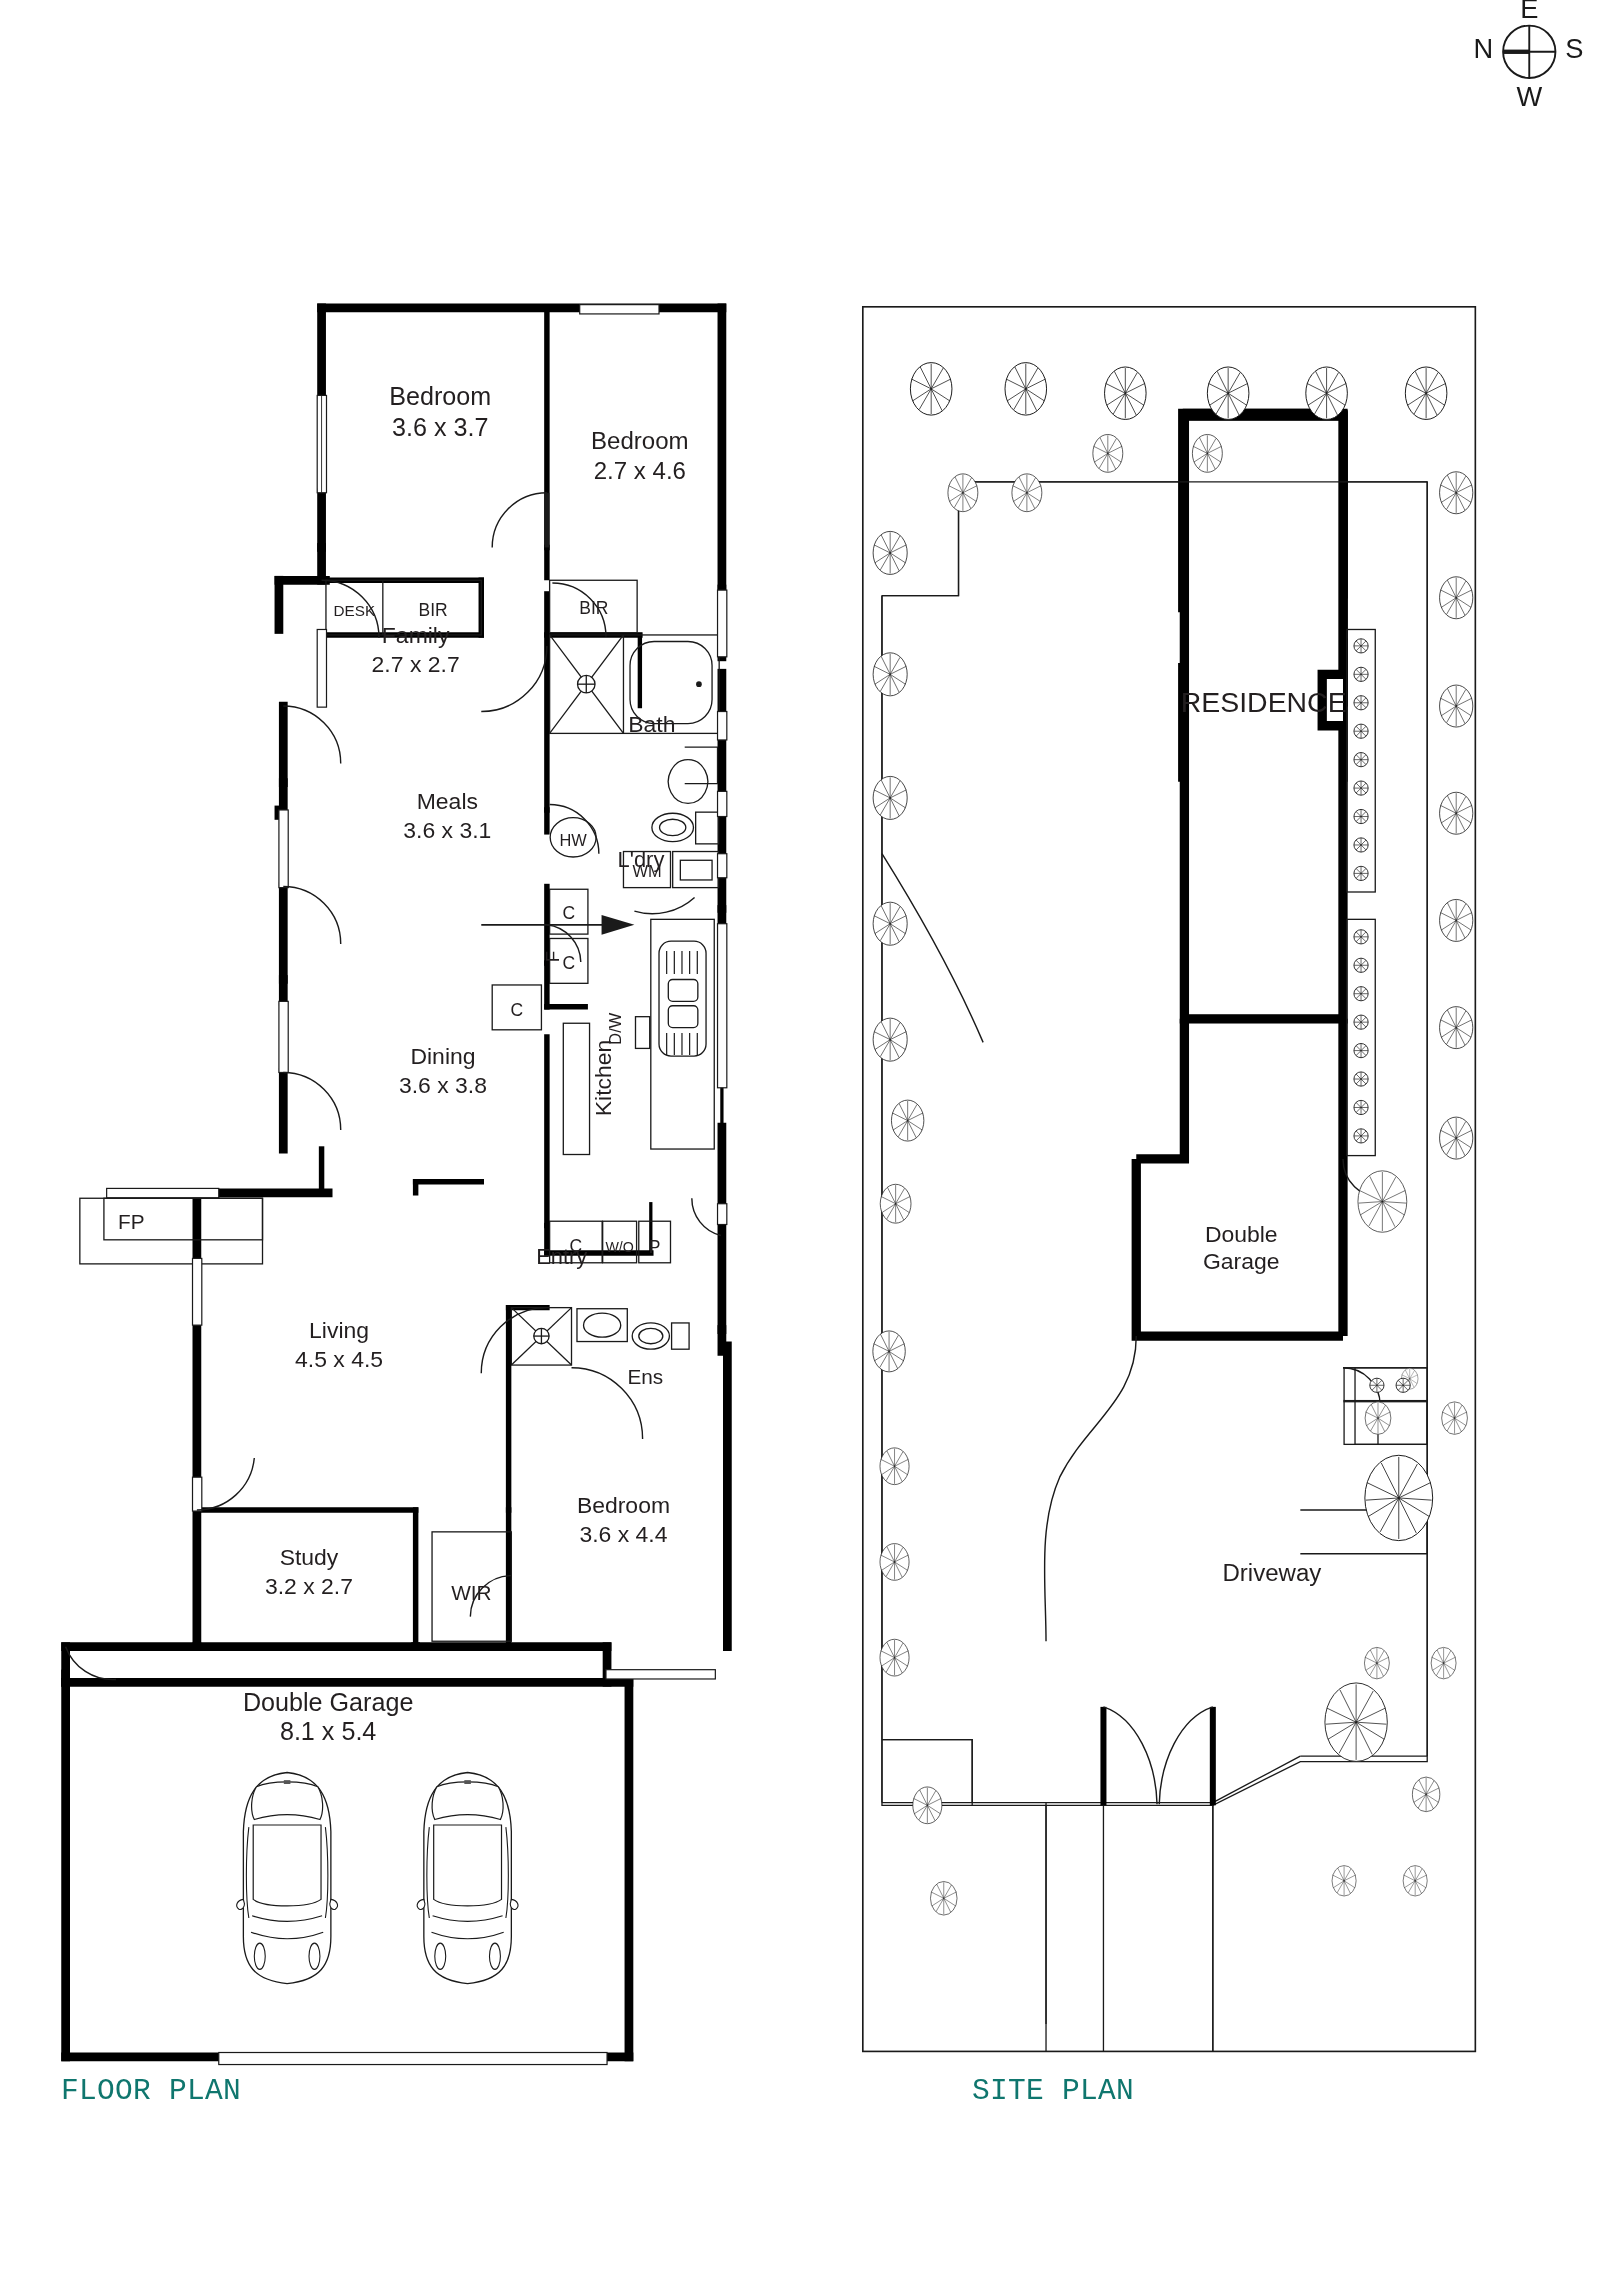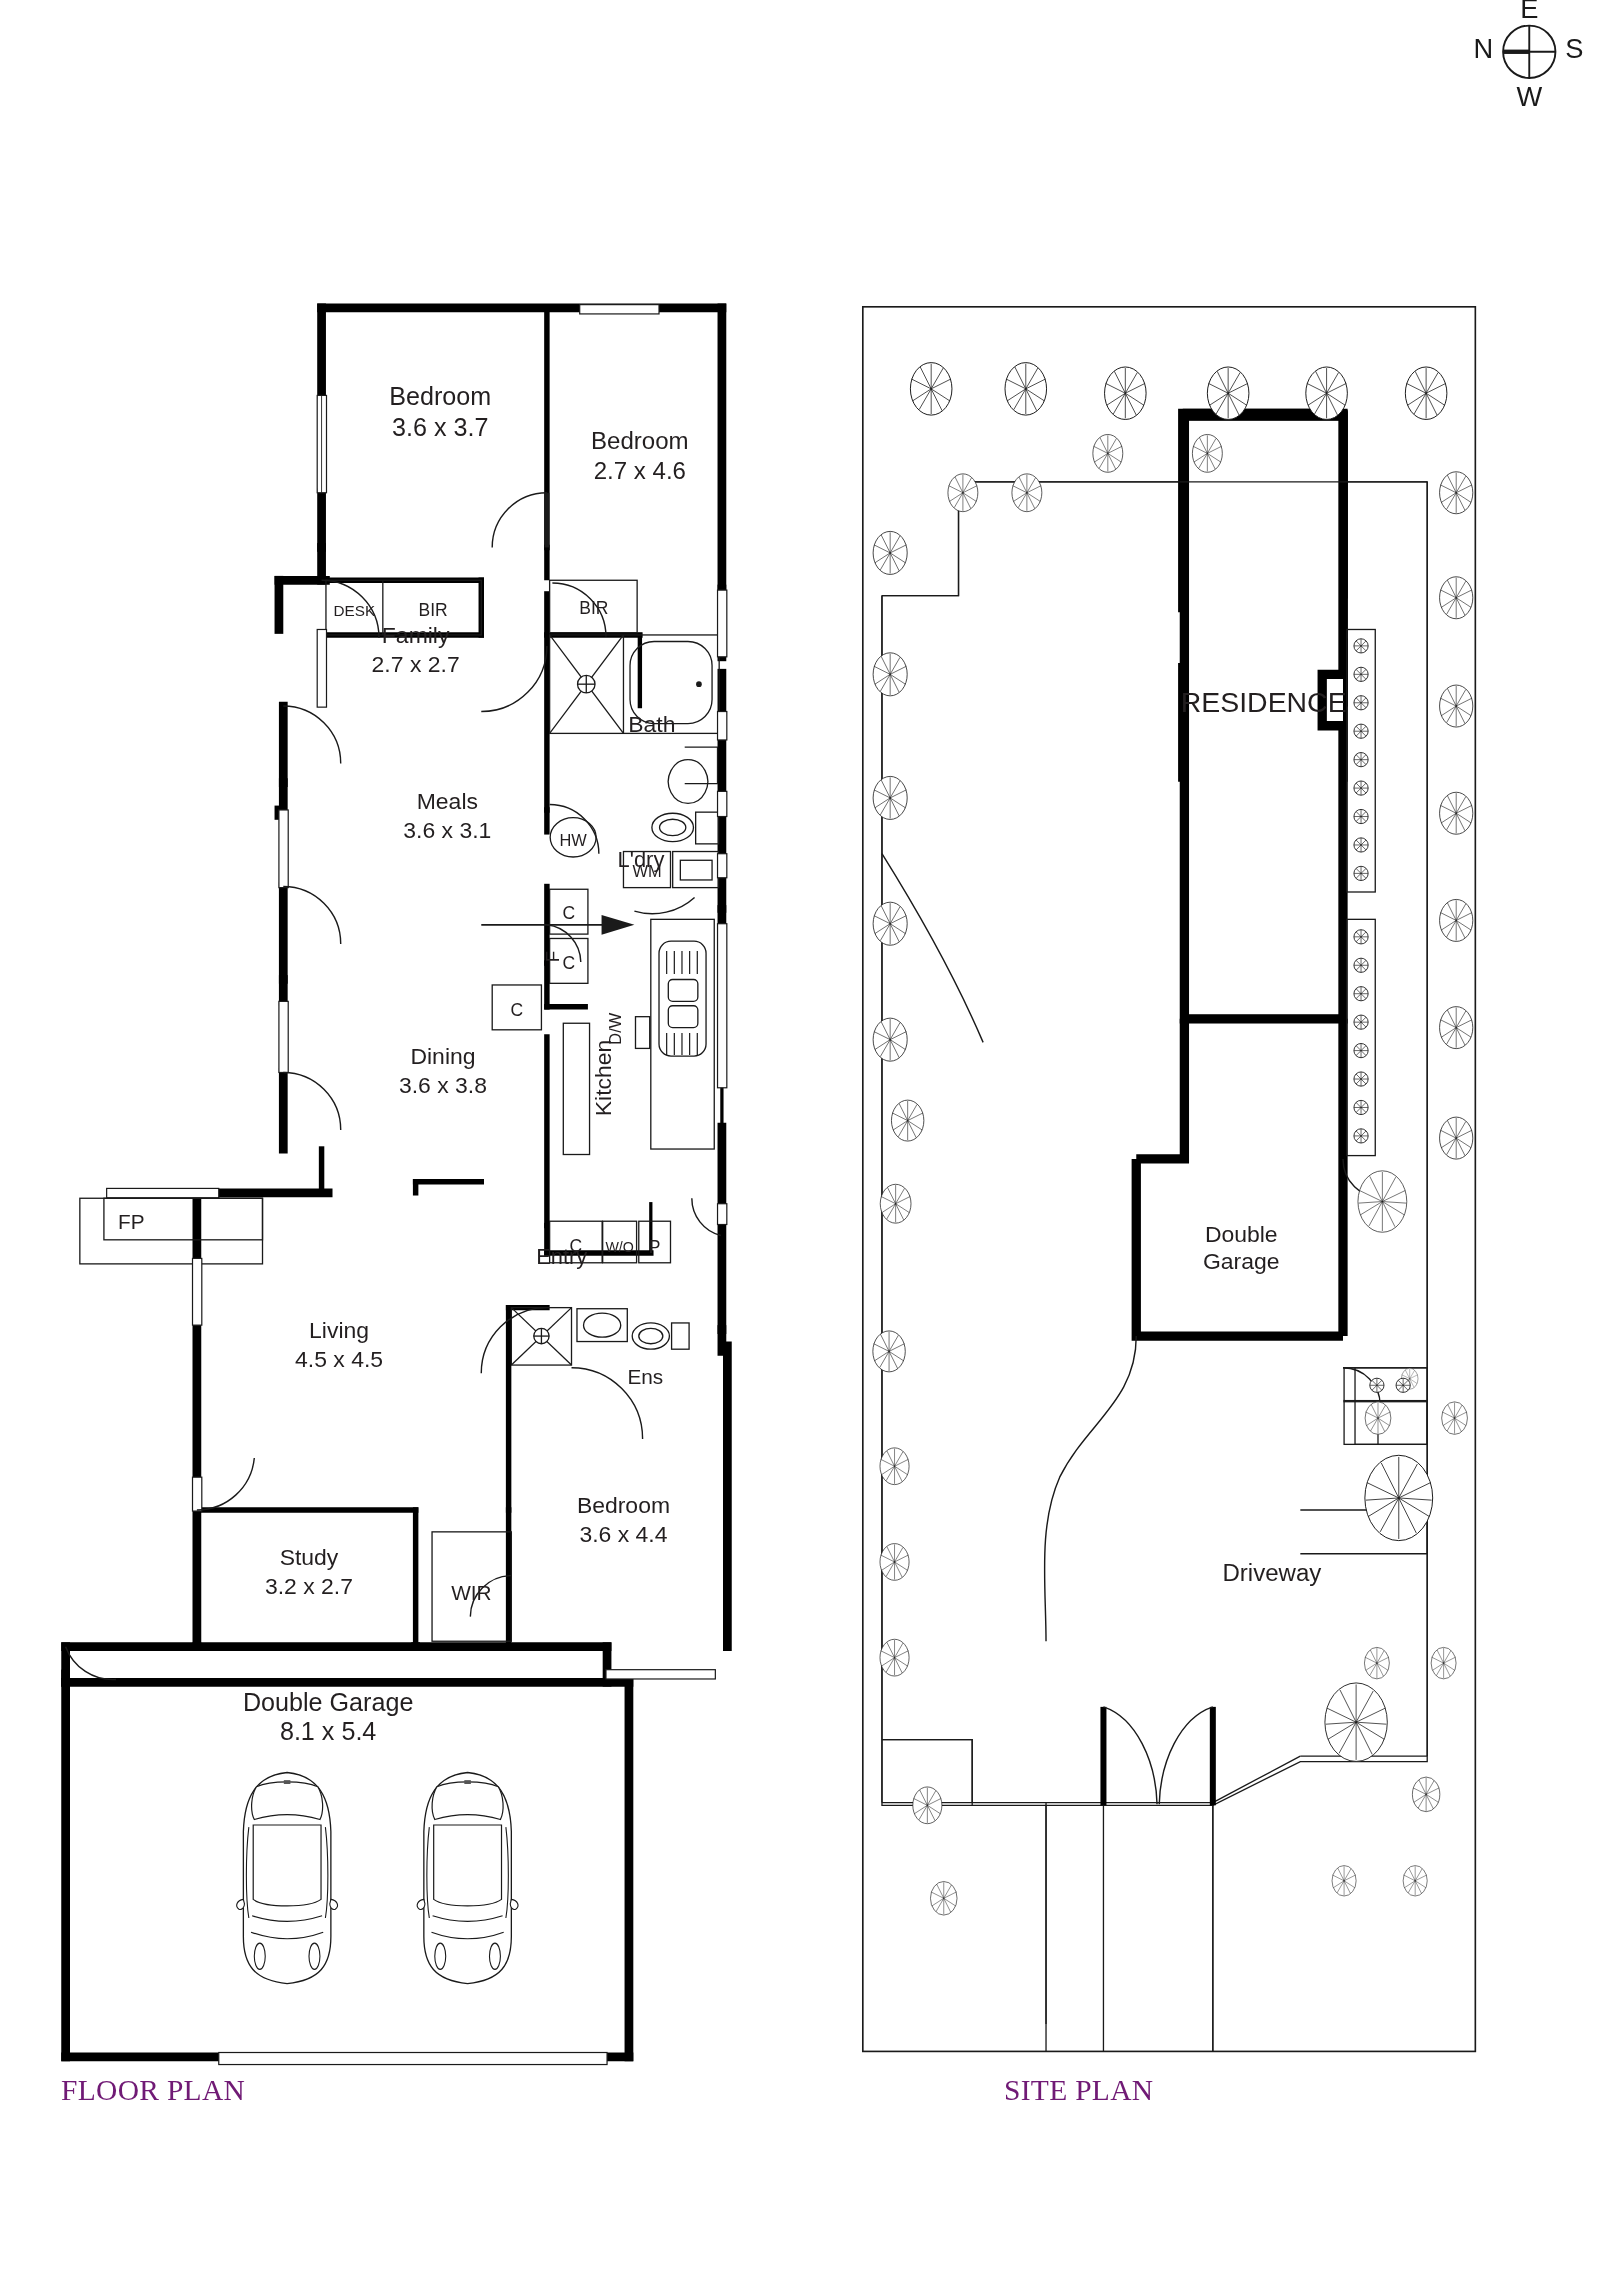--- a/index.html
+++ b/index.html
@@ -12,28 +12,28 @@
     position: relative;
     width: 1623px;
     height: 2295px;
     background: #ffffff;
     overflow: hidden;
   }
   svg { display: block; }
   .plan-svg { position: absolute; top: 0; left: 0; }
   .cap {
     position: absolute;
-    font-family: Liberation Serif, serif;
+    font-family: Liberation Mono, monospace;
     font-size: 29.5px;
-    color: #701a75;
+    color: #0f766e;
     letter-spacing: 0.3px;
     white-space: nowrap;
   }
   #floor-caption { left: 61px; top: 2074px; }
-  #site-caption  { left: 1004px; top: 2074px; }
+  #site-caption  { left: 972px; top: 2074px; }
 </style>
 </head>
 <body>
 
 <div id="page">
 
   <svg class="plan-svg" width="1623" height="109" style="top:0;left:0;" viewBox="0 0 2966 200">
     <g transform="translate(2800,95)">
       <circle cx="0" cy="0" r="48" fill="none" stroke="#1a1a1a" stroke-width="3.5"></circle>
       <line x1="0" y1="-48" x2="0" y2="48" stroke="#1a1a1a" stroke-width="3.5"></line>

